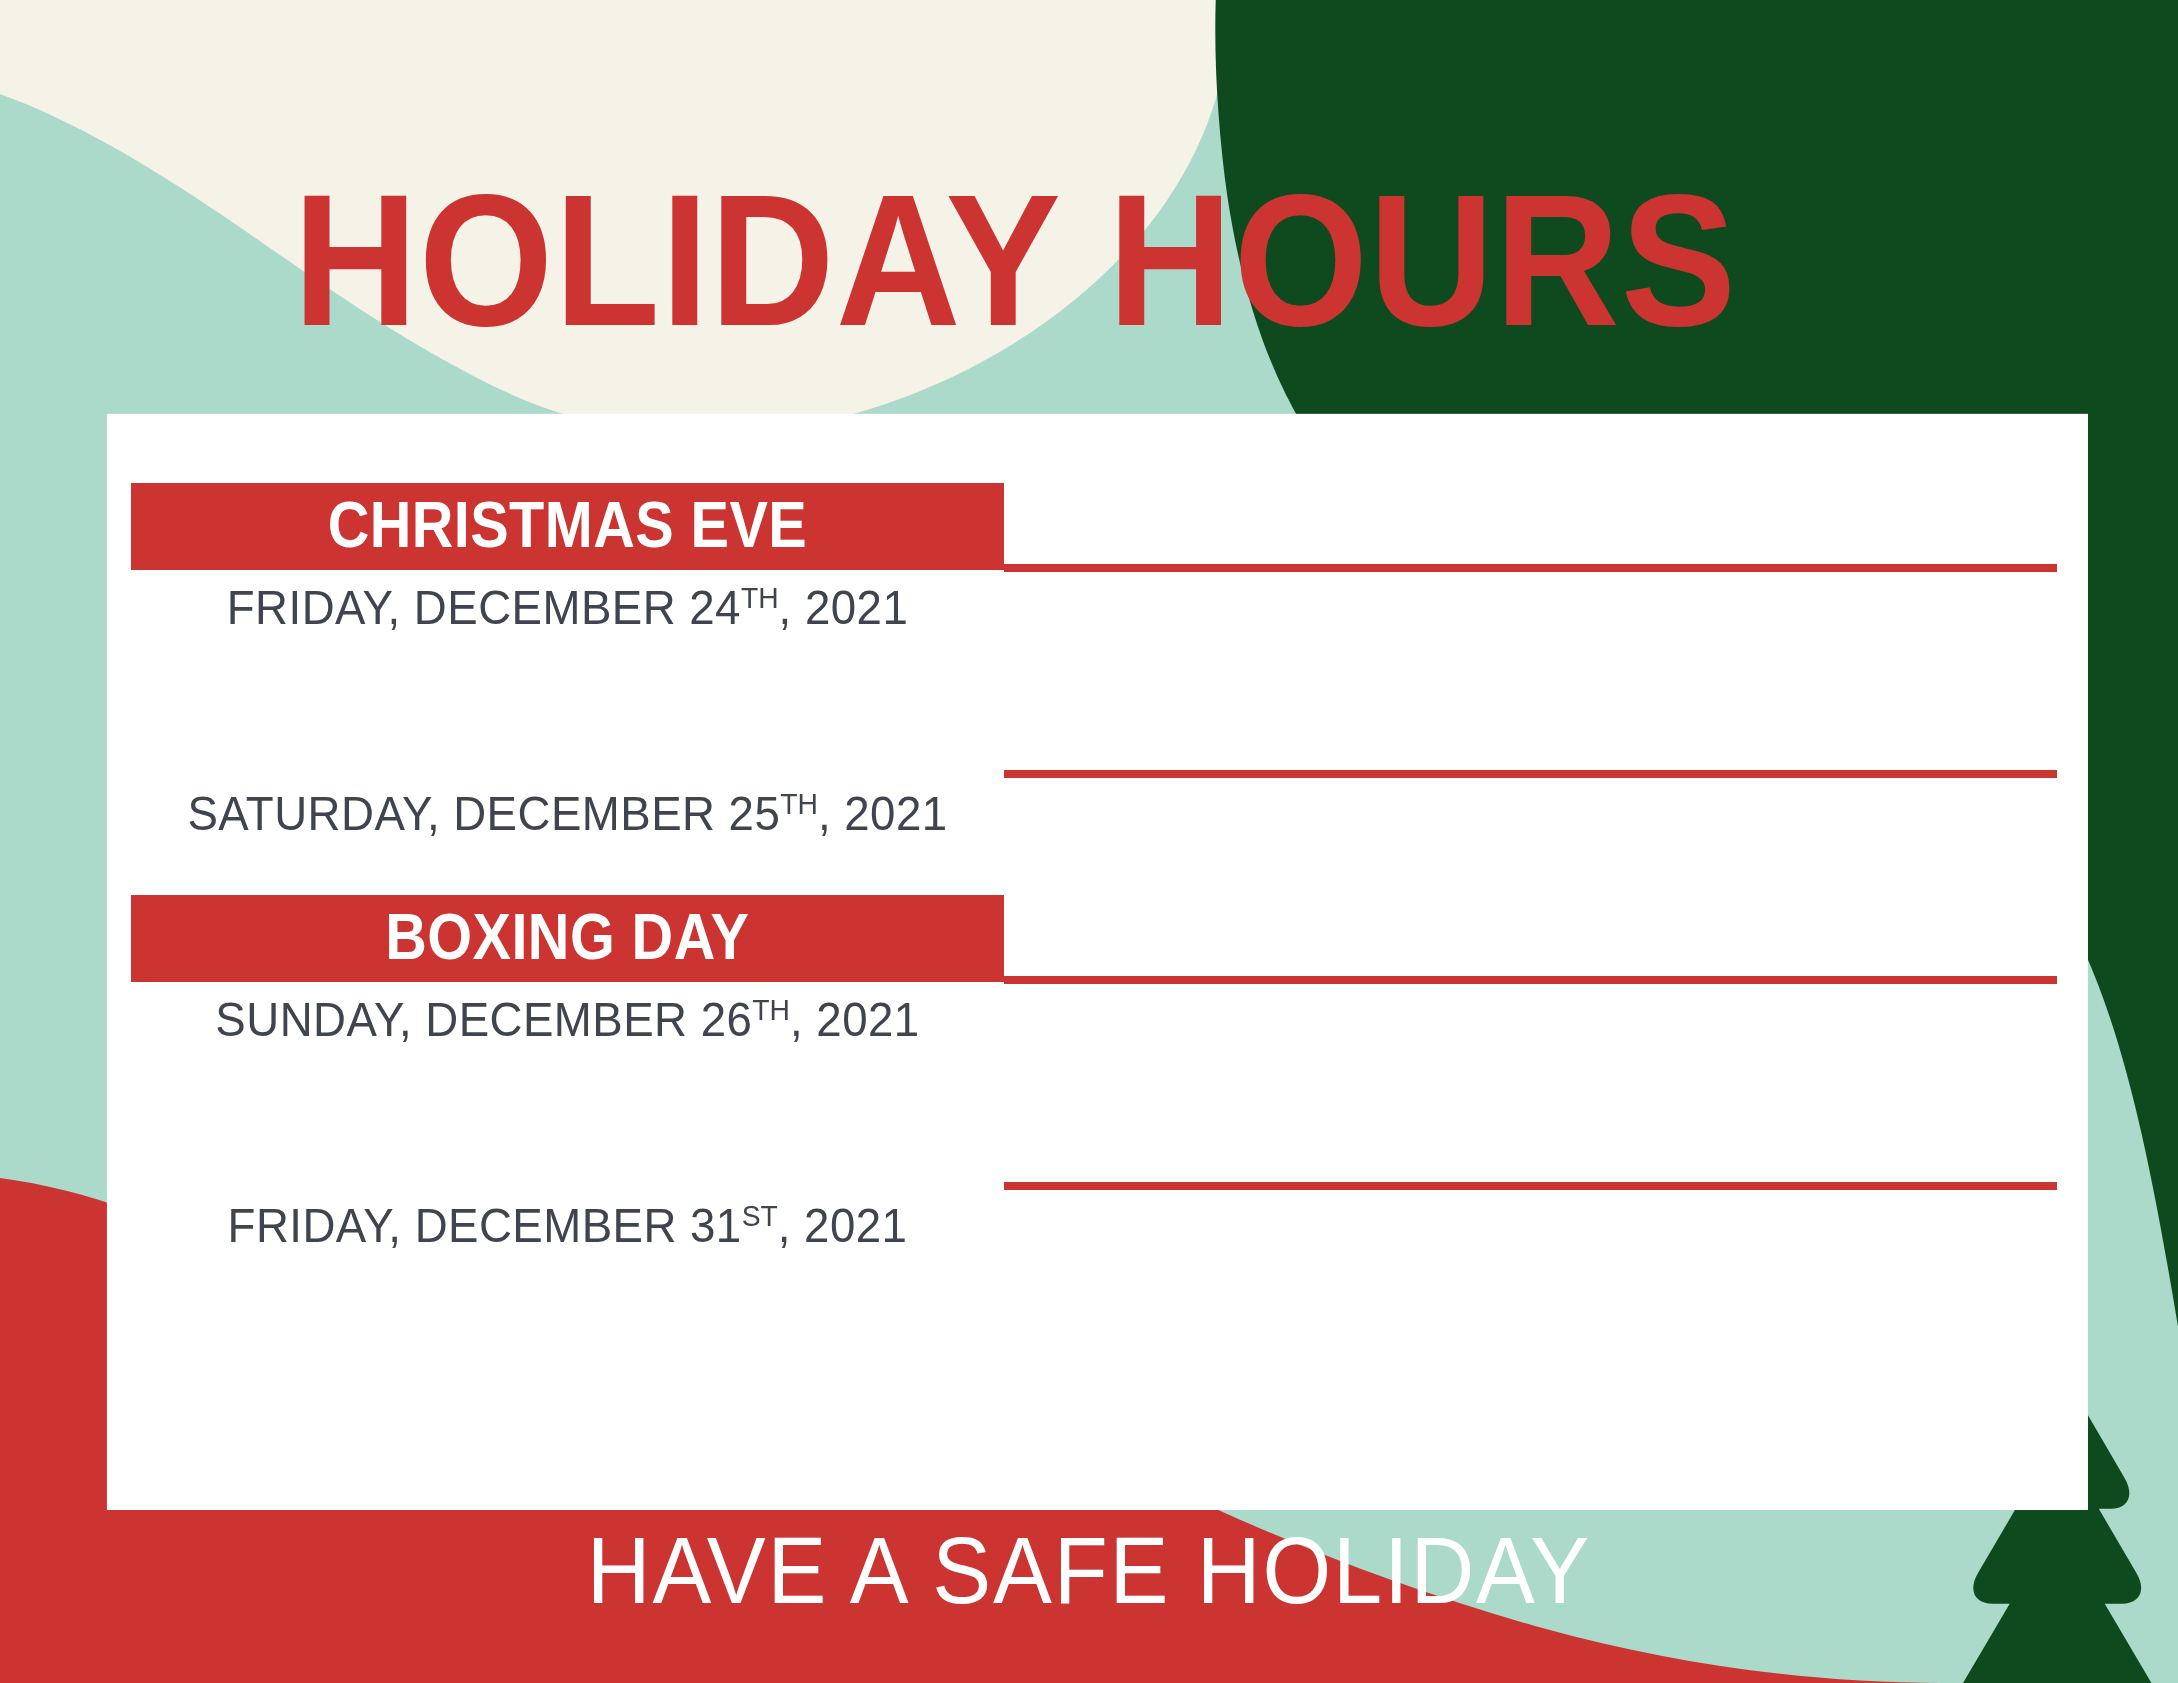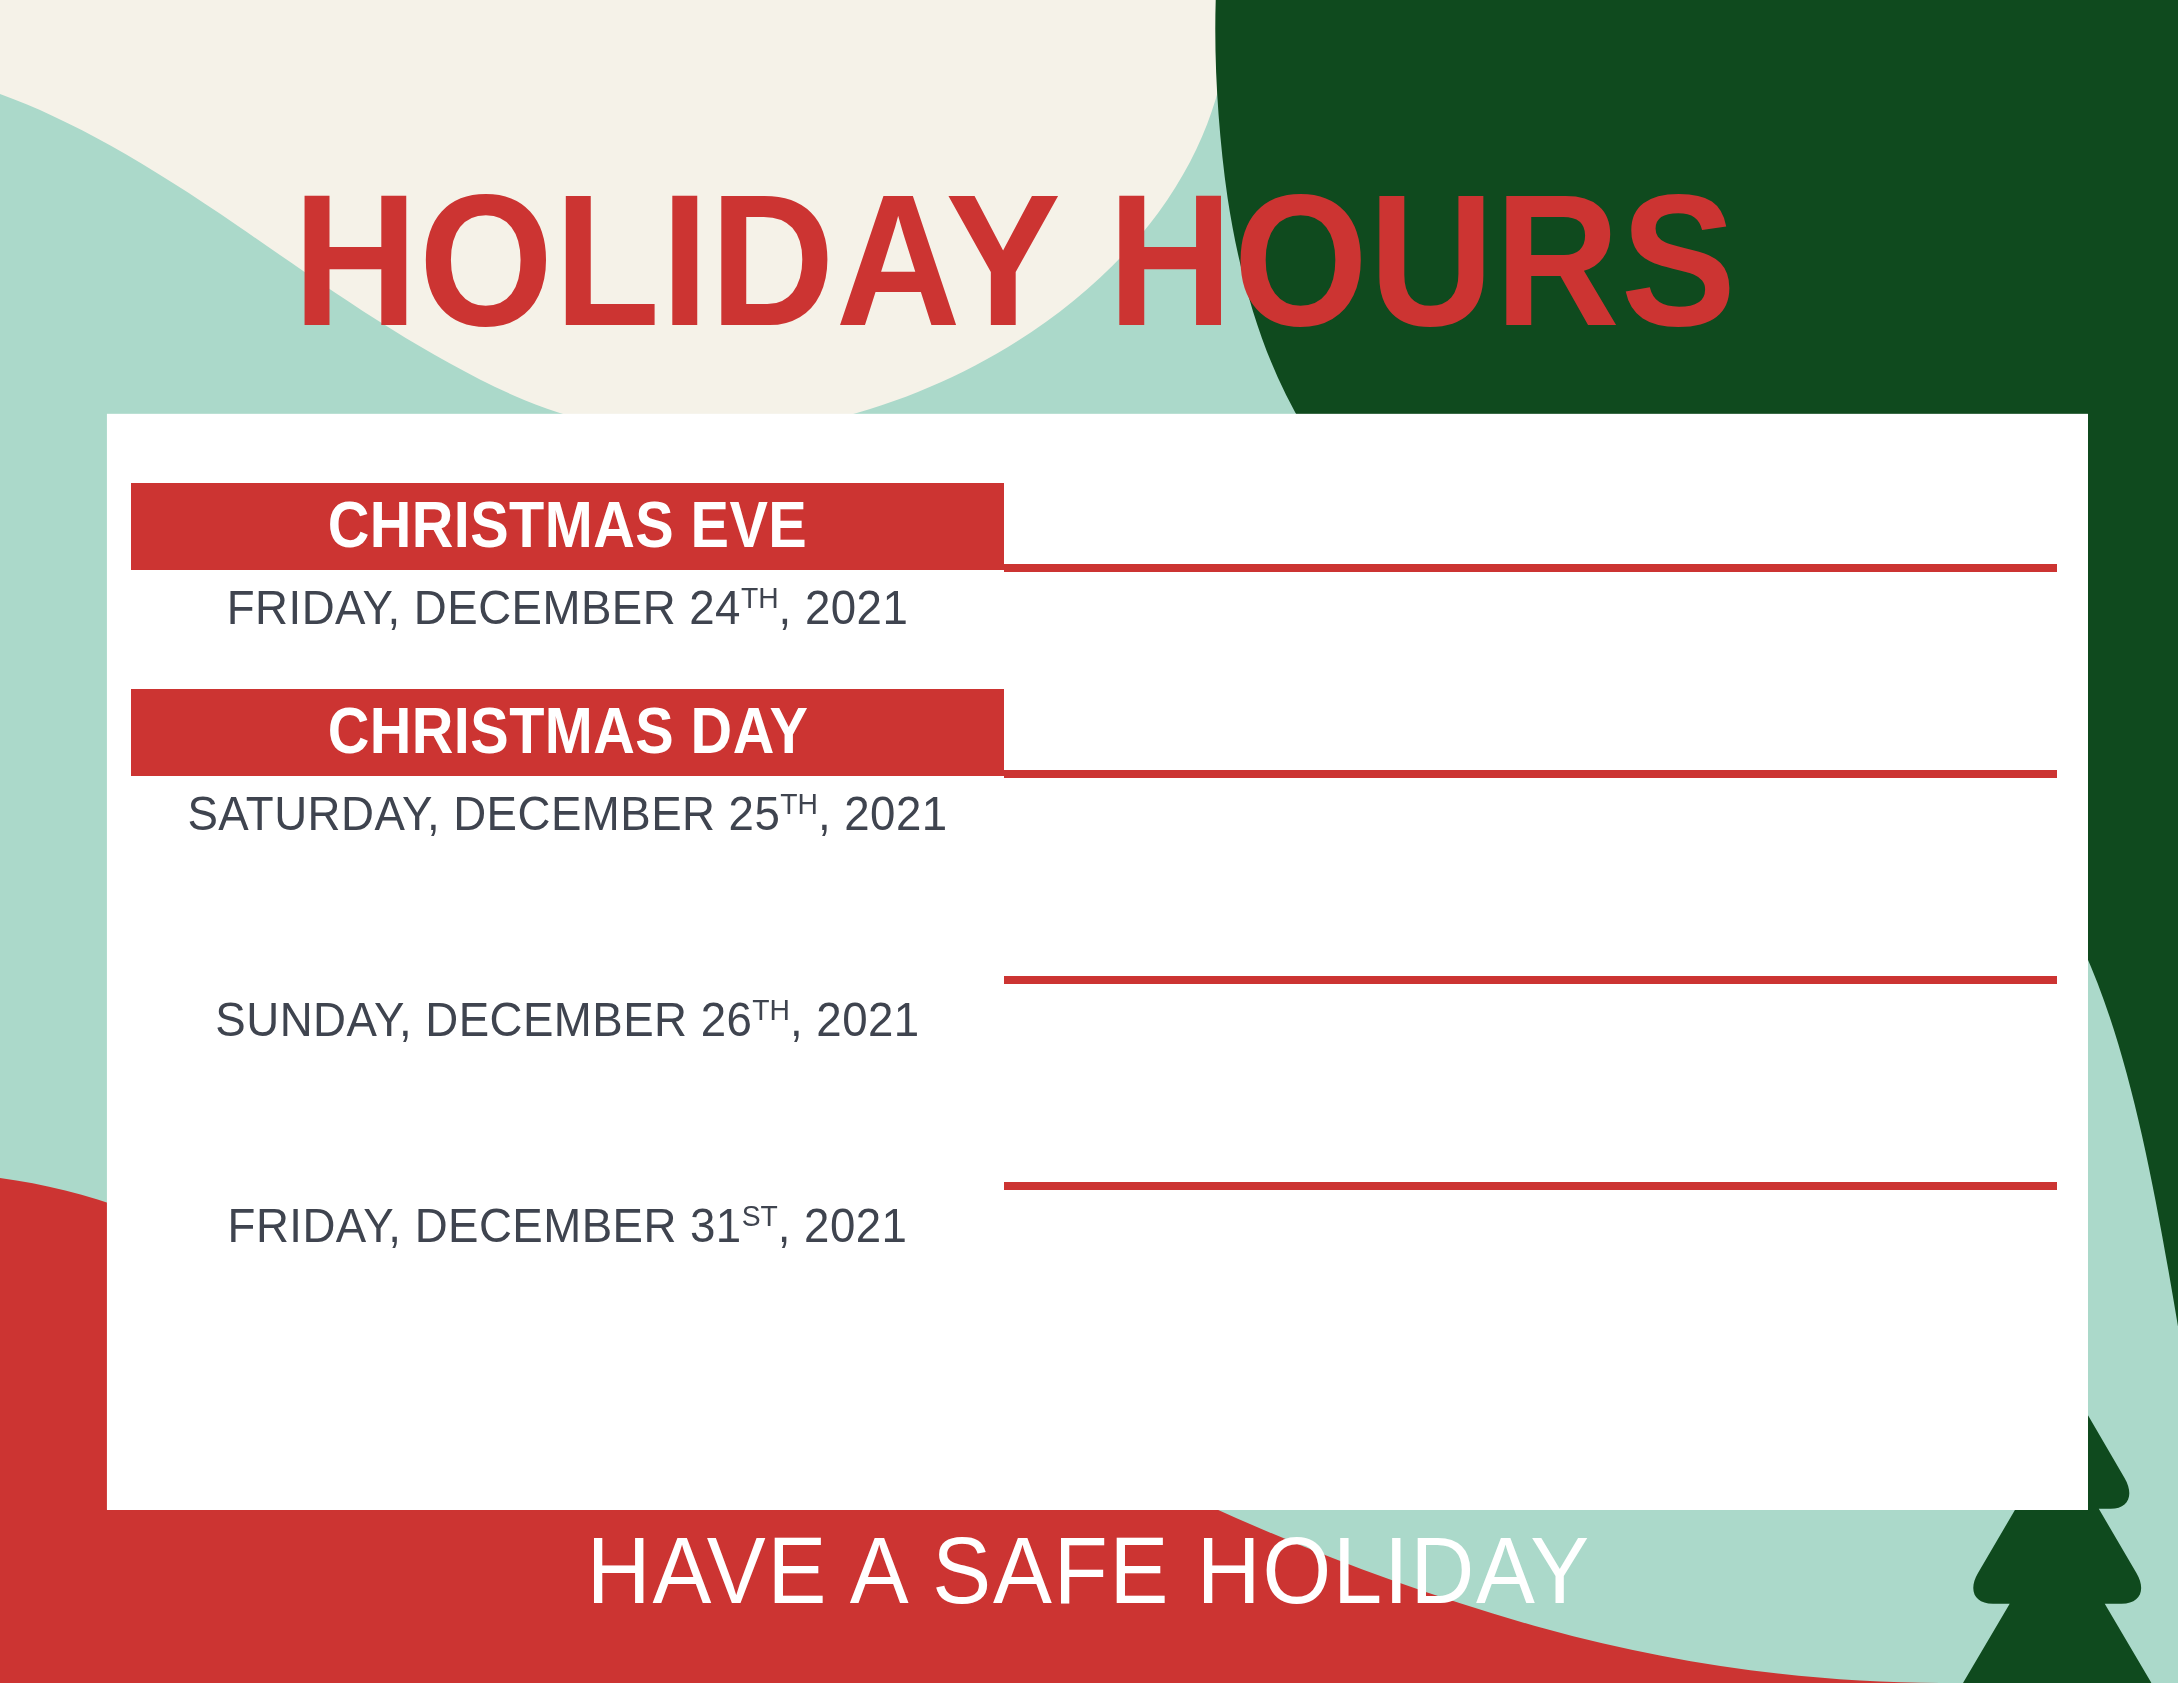--- a/index.html
+++ b/index.html
@@ -214,28 +214,28 @@
 
       <div class="row row-0">
         <div class="name-bar">
           <span class="name-text">CHRISTMAS EVE</span>
         </div>
         <div class="rule"></div>
         <div class="date-line"><span>FRIDAY, DECEMBER 24</span><sup>TH</sup><span>, 2021</span></div>
       </div>
 
       <div class="row row-1">
+        <div class="rule"></div>
+        <div class="date-line"><span>SATURDAY, DECEMBER 25</span><sup>TH</sup><span>, 2021</span></div>
+      </div>
+
+      <div class="row row-2">
         <div class="name-bar">
-          <span class="name-text">CHRISTMAS DAY</span>
+          <span class="name-text">BOXING DAY</span>
         </div>
-        <div class="rule"></div>
-        <div class="date-line"><span>SATURDAY, DECEMBER 25</span><sup>TH</sup><span>, 2021</span></div>
-      </div>
-
-      <div class="row row-2">
         <div class="rule"></div>
         <div class="date-line"><span>SUNDAY, DECEMBER 26</span><sup>TH</sup><span>, 2021</span></div>
       </div>
 
       <div class="row row-3">
         <div class="rule"></div>
         <div class="date-line"><span>FRIDAY, DECEMBER 31</span><sup>ST</sup><span>, 2021</span></div>
       </div>
 
 

